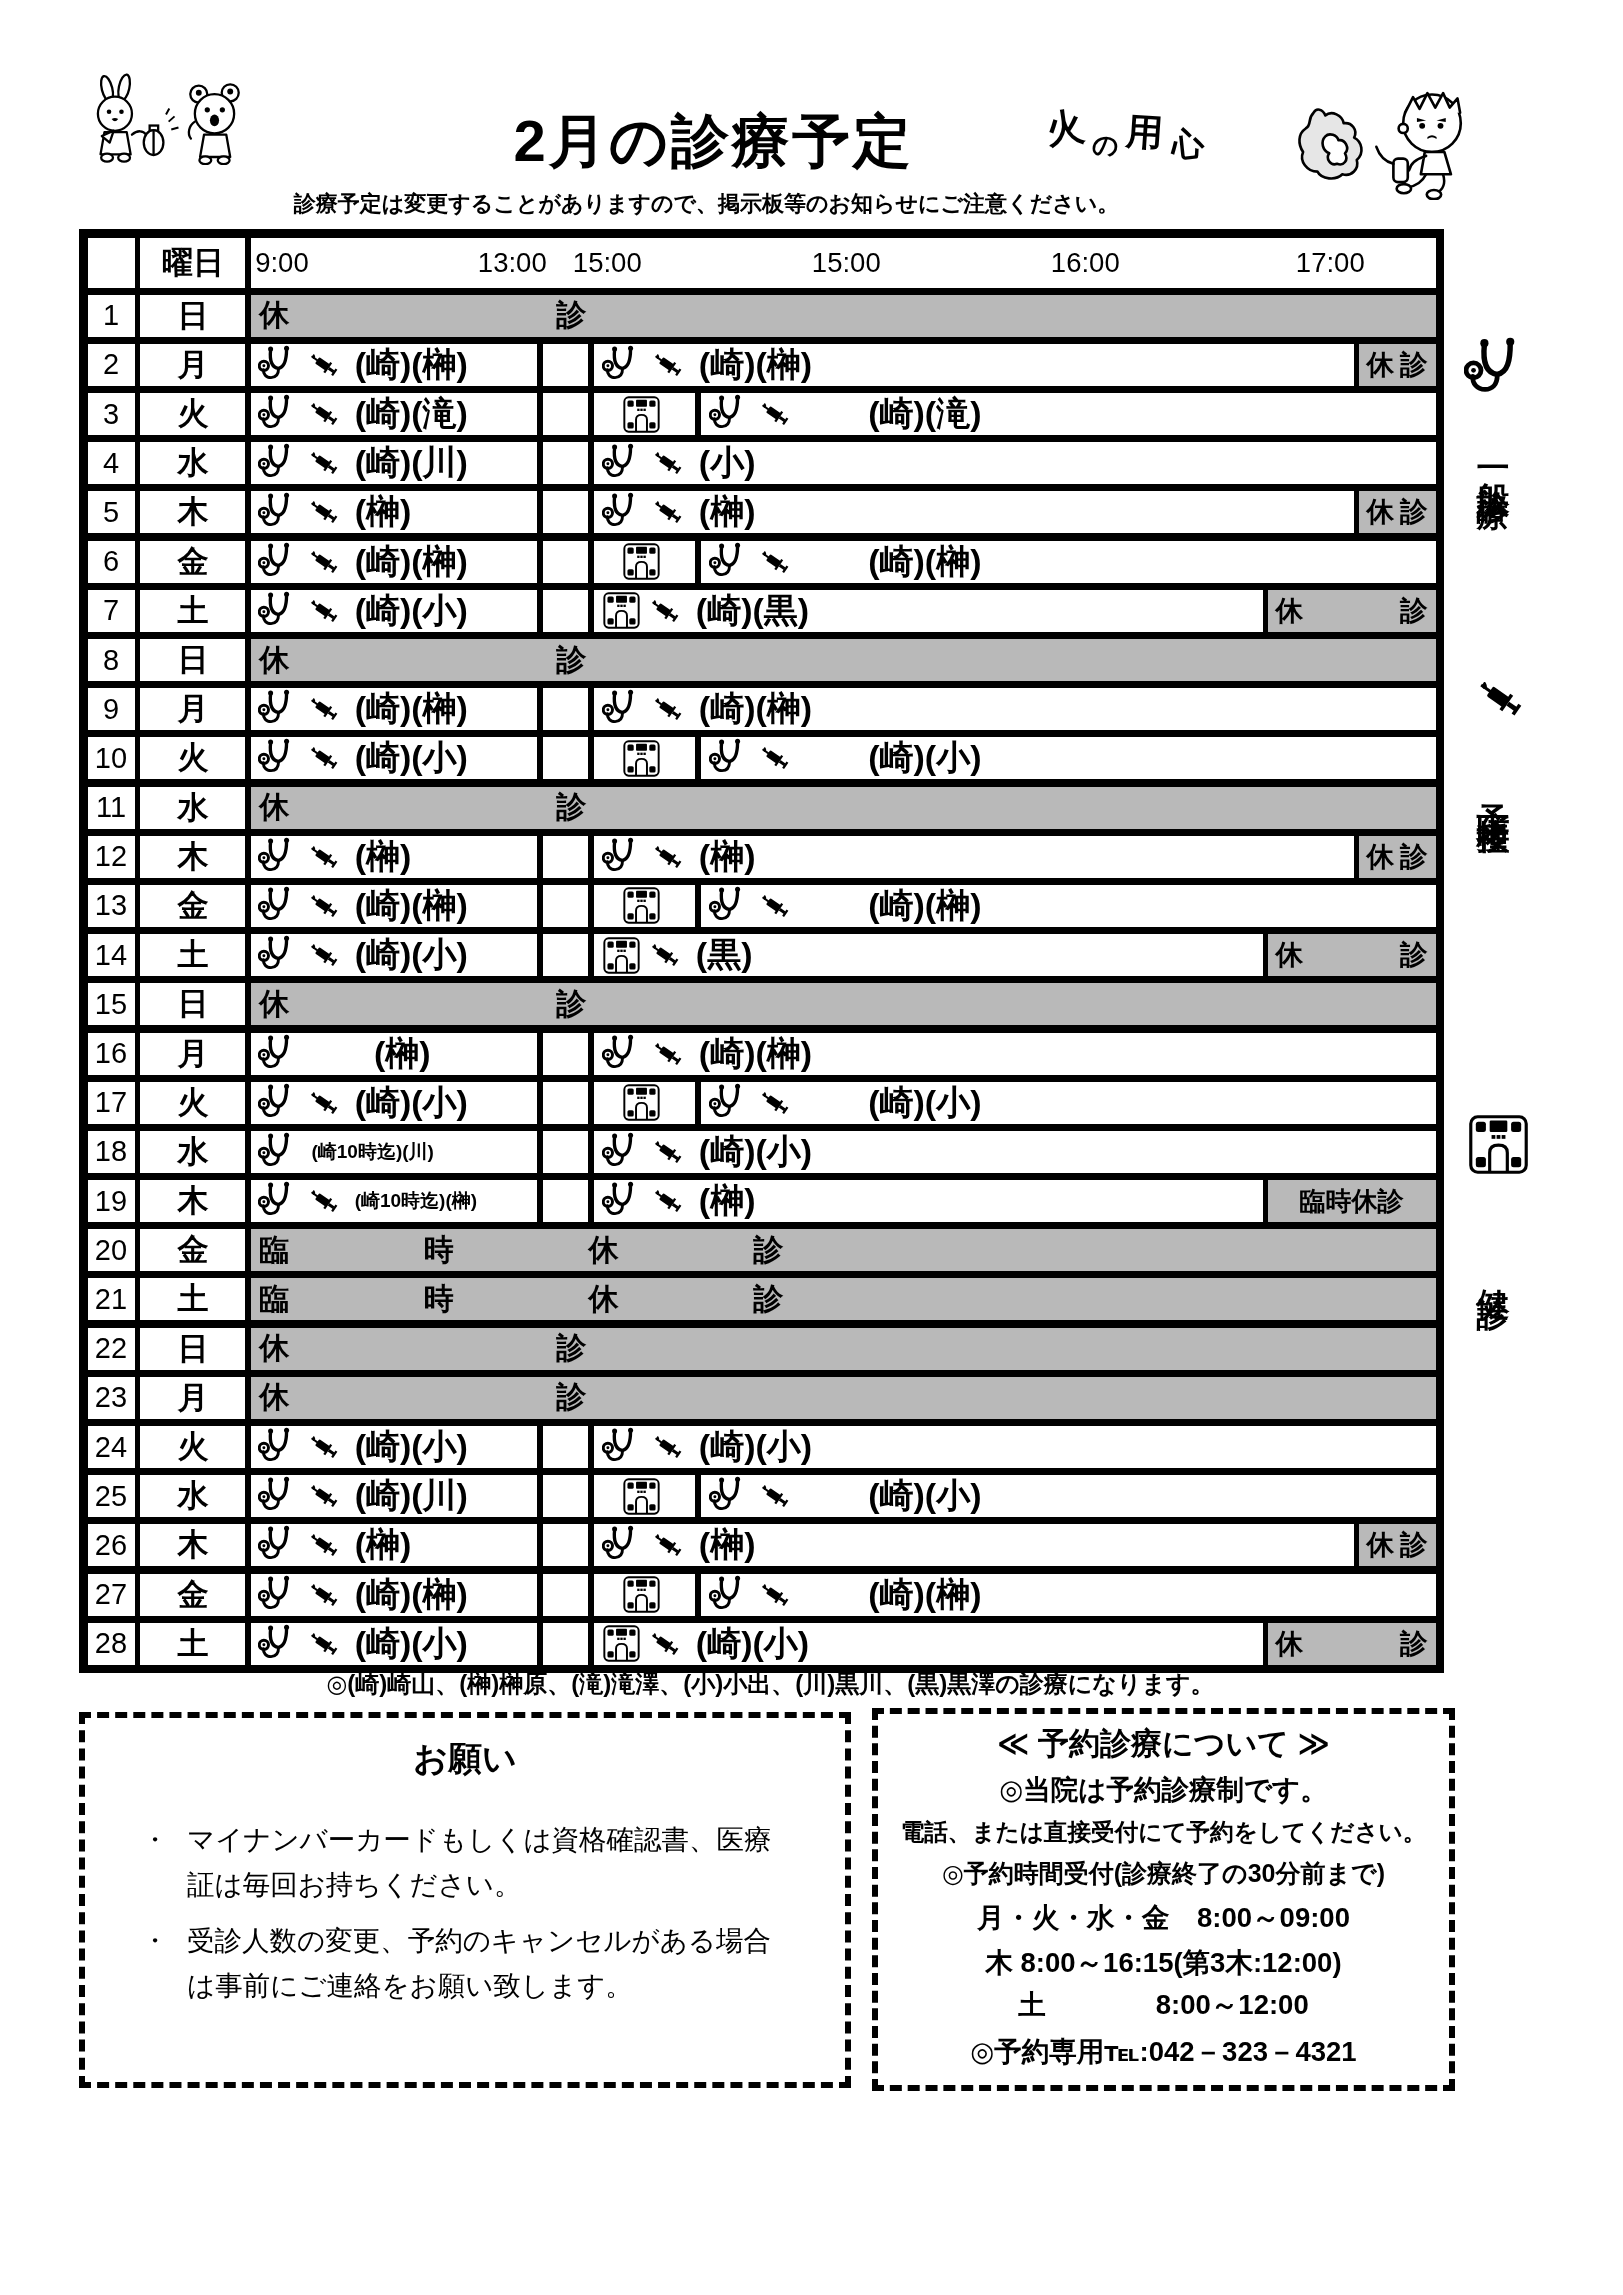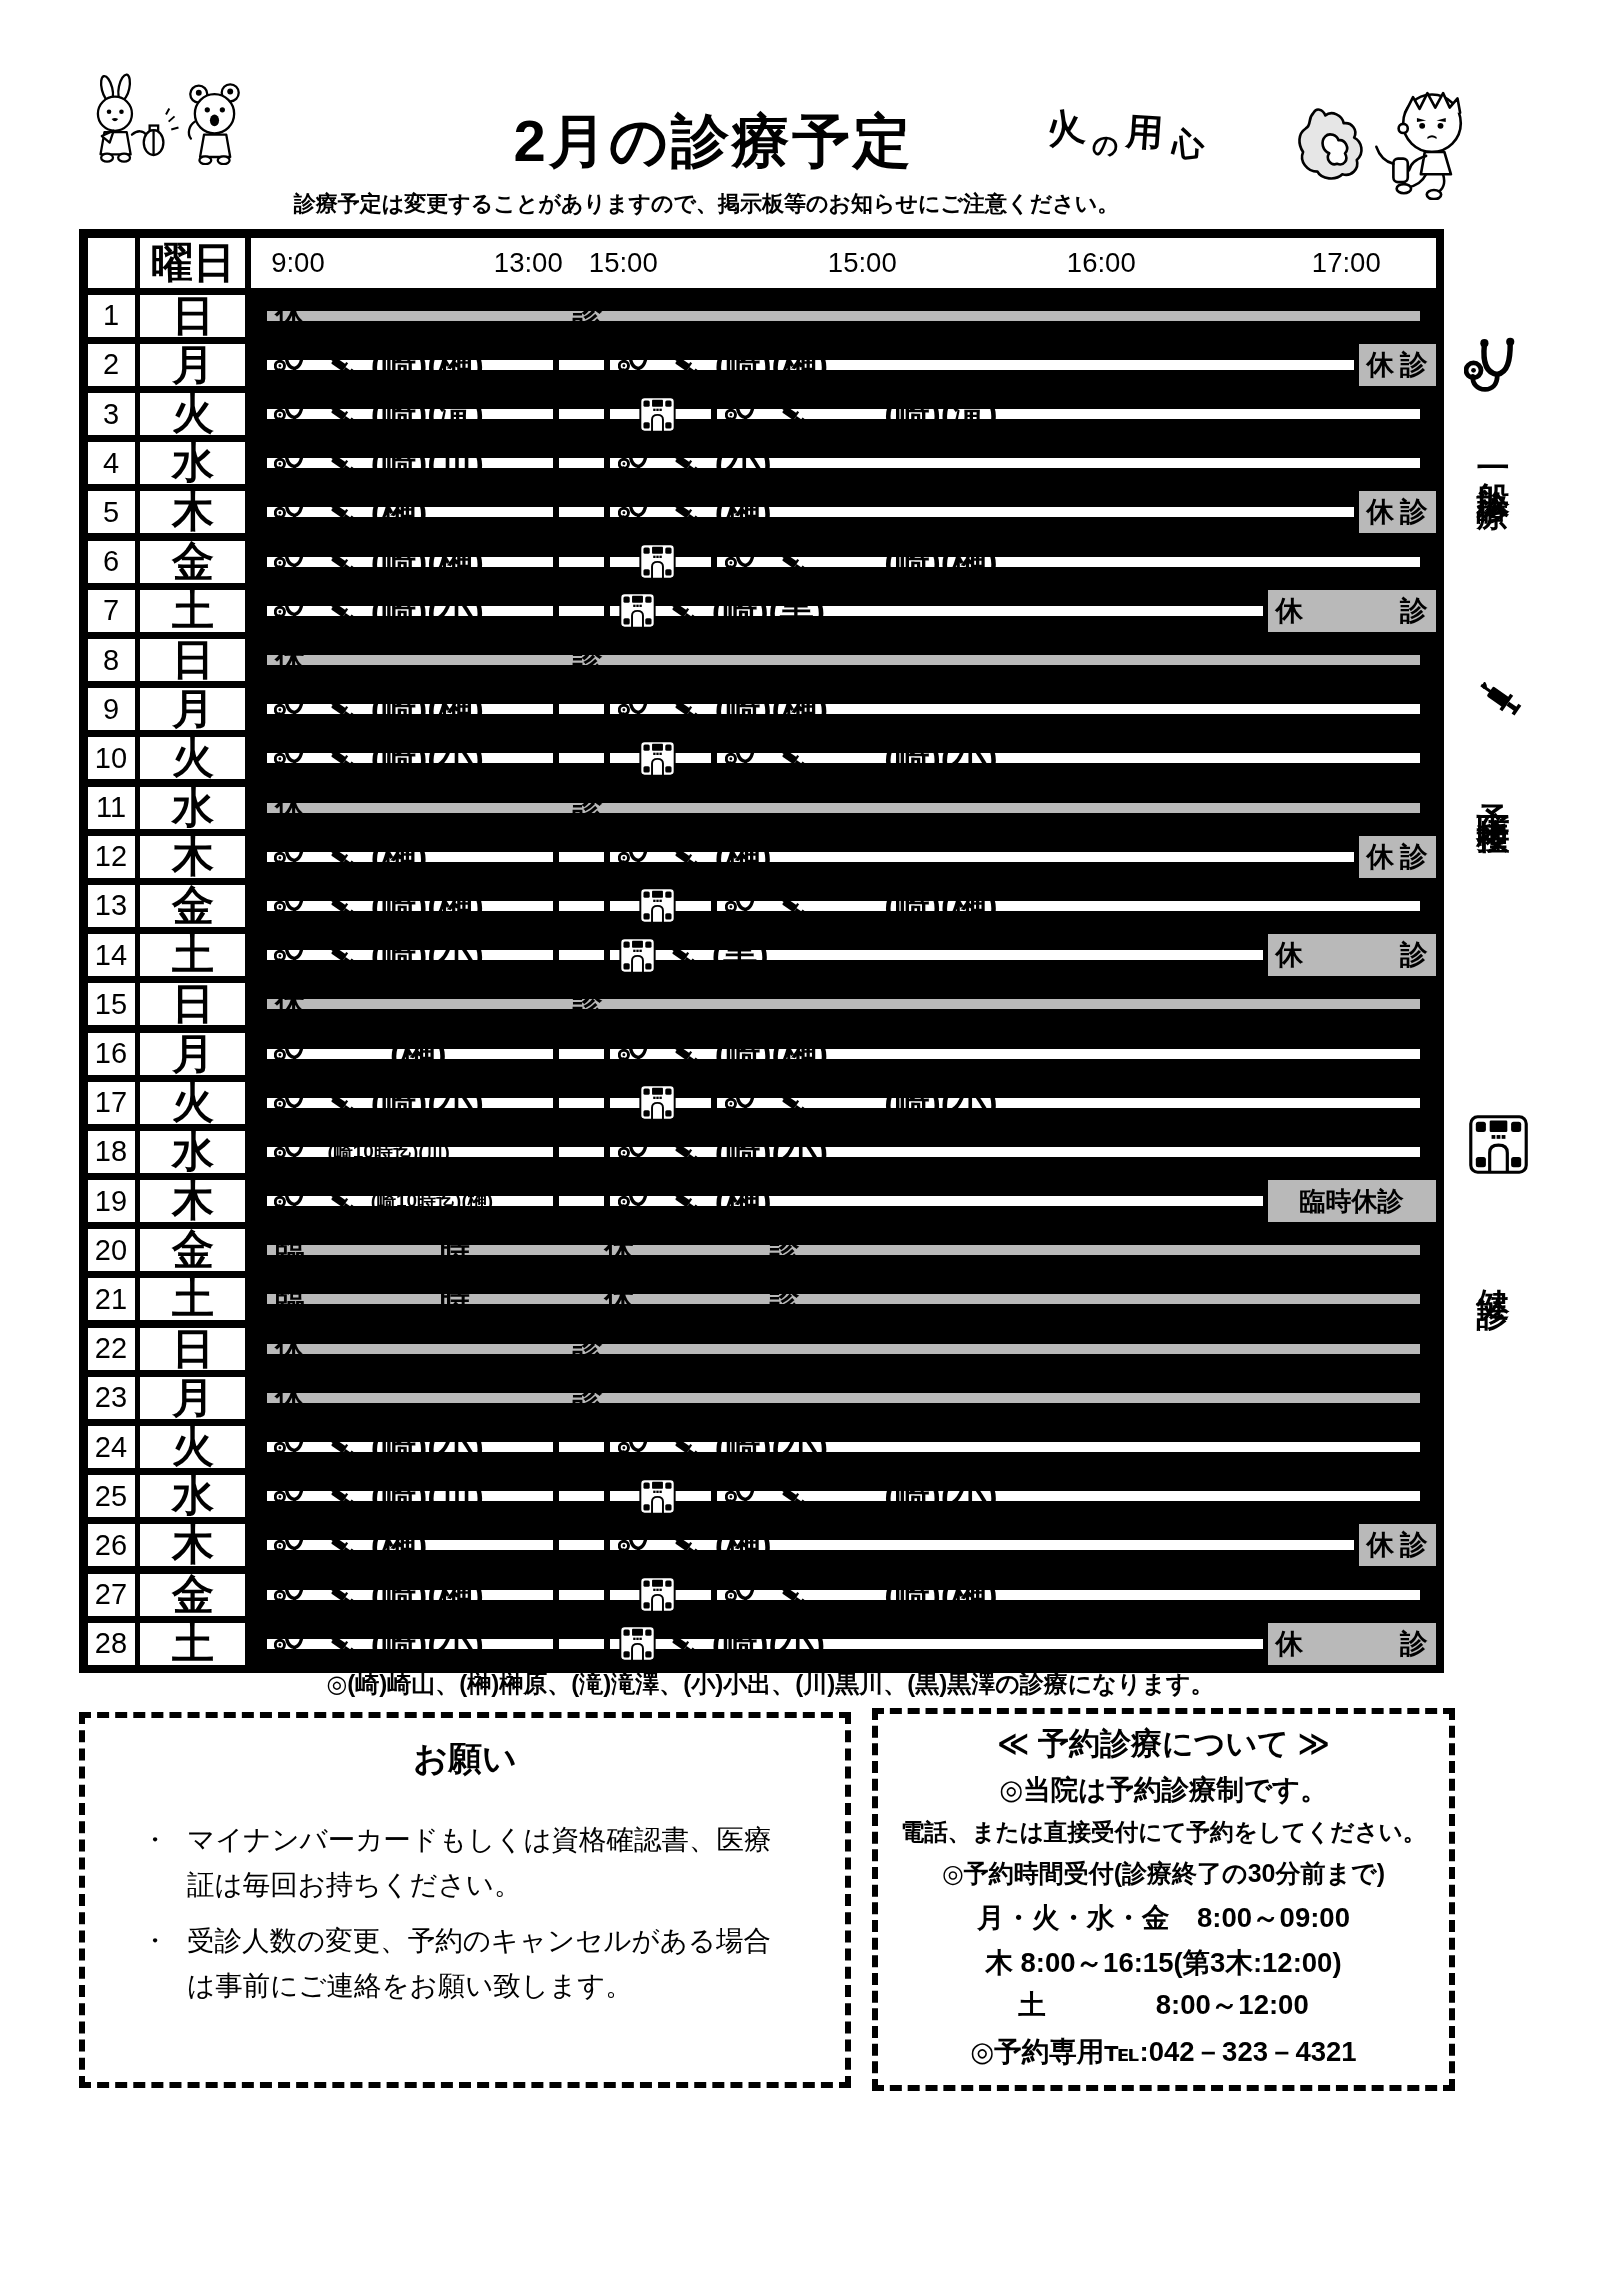--- a/index.html
+++ b/index.html
@@ -11,22 +11,22 @@
   .page-subtitle{left:196px;top:189px;width:1021px;text-align:center;font-size:22px;font-weight:600;}
   .fire-caution{left:1046px;top:103px;width:223px;white-space:nowrap;font-weight:700;}
   .fire-caution span{display:inline-block;margin-right:7.9px;}
   
   .sched-table{left:79px;top:229px;width:1365px;background:#000;padding:8.5px;box-sizing:border-box;}
   .trow{display:flex;height:42px;margin-top:7.2px;column-gap:5.9px;}
   .trow.first{margin-top:0;}
   .trow.hdr{height:50px;}
   .cell{background:#fff;display:flex;align-items:center;justify-content:center;}
   .c-day{width:47px;font-size:29px;font-weight:500;flex:none;}
-  .c-dow{width:105px;font-size:42px;font-weight:600;flex:none;}
-  .c-sched{flex:1;position:relative;display:flex;column-gap:5.9px;background:#000;padding:16px;}
+  .c-dow{width:105px;font-size:31px;font-weight:600;flex:none;}
+  .c-sched{flex:1;position:relative;display:flex;column-gap:5.9px;background:#000;padding:0;}
   .hdr .c-sched{background:#fff;}
   .hdr-times{position:relative;width:100%;height:100%;}
   .hdr-times span{position:absolute;top:50%;transform:translate(-50%,-50%);font-size:27.5px;font-weight:500;white-space:nowrap;}
   .hdr-times span.la{transform:translate(0,-50%);}
   .m-cell{width:286px;flex:none;background:#fff;display:flex;align-items:center;padding-left:6.5px;box-sizing:border-box;}
   .lunch-cell{width:45px;flex:none;background:#fff;}
   .pm-area{flex:1;background:#000;display:flex;column-gap:5.9px;position:relative;}
   .health-cell{width:101px;flex:none;background:#fff;display:flex;align-items:center;justify-content:center;}
   .pm-main{flex:1;background:#fff;display:flex;align-items:center;padding-left:7.9px;box-sizing:border-box;}
   .lbl{font-size:34px;font-weight:600;margin-left:6.5px;white-space:nowrap;}

